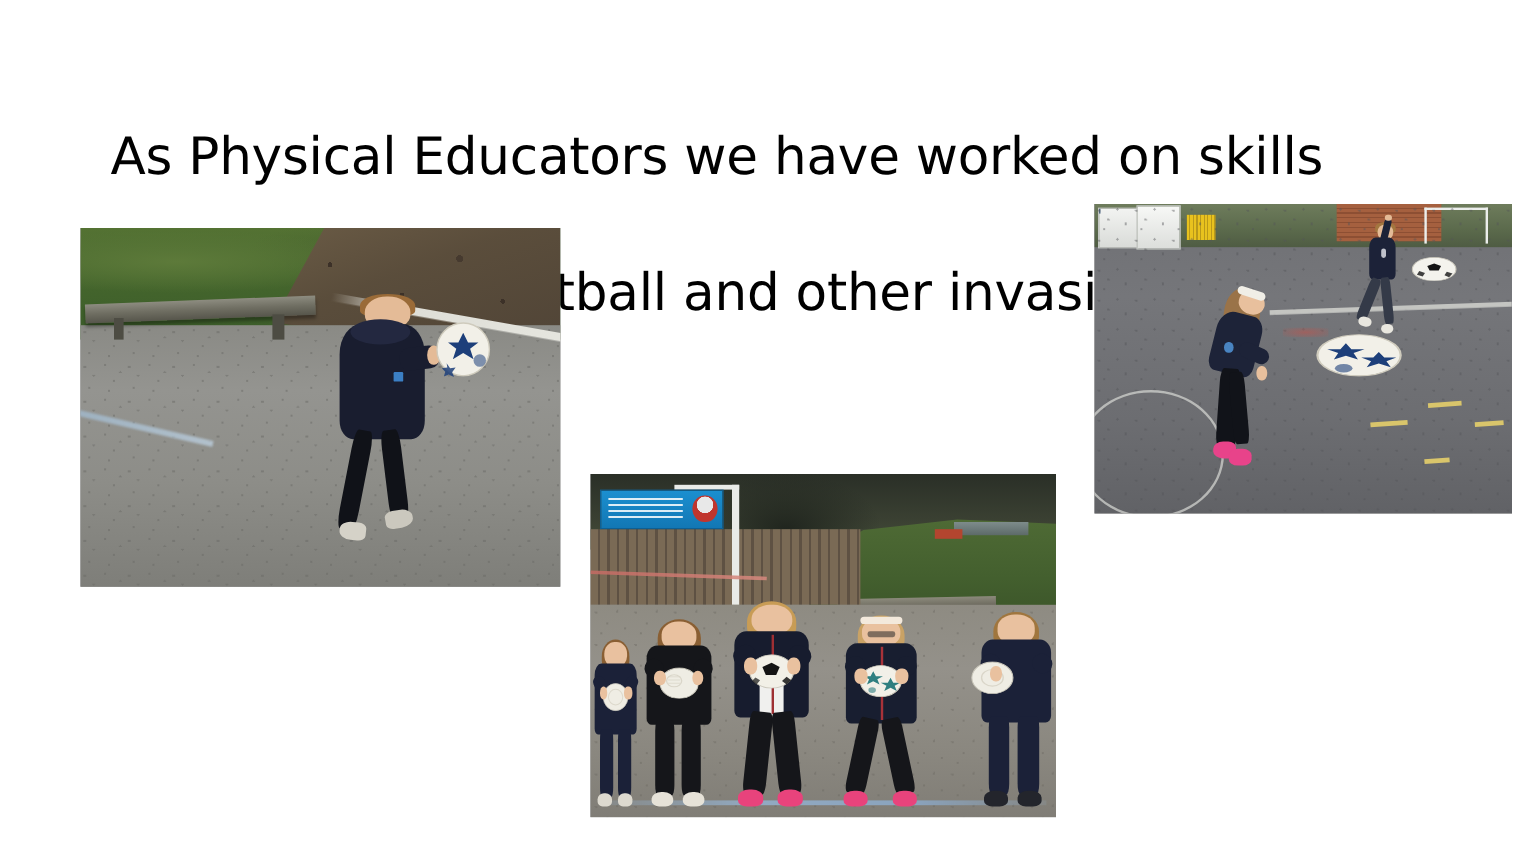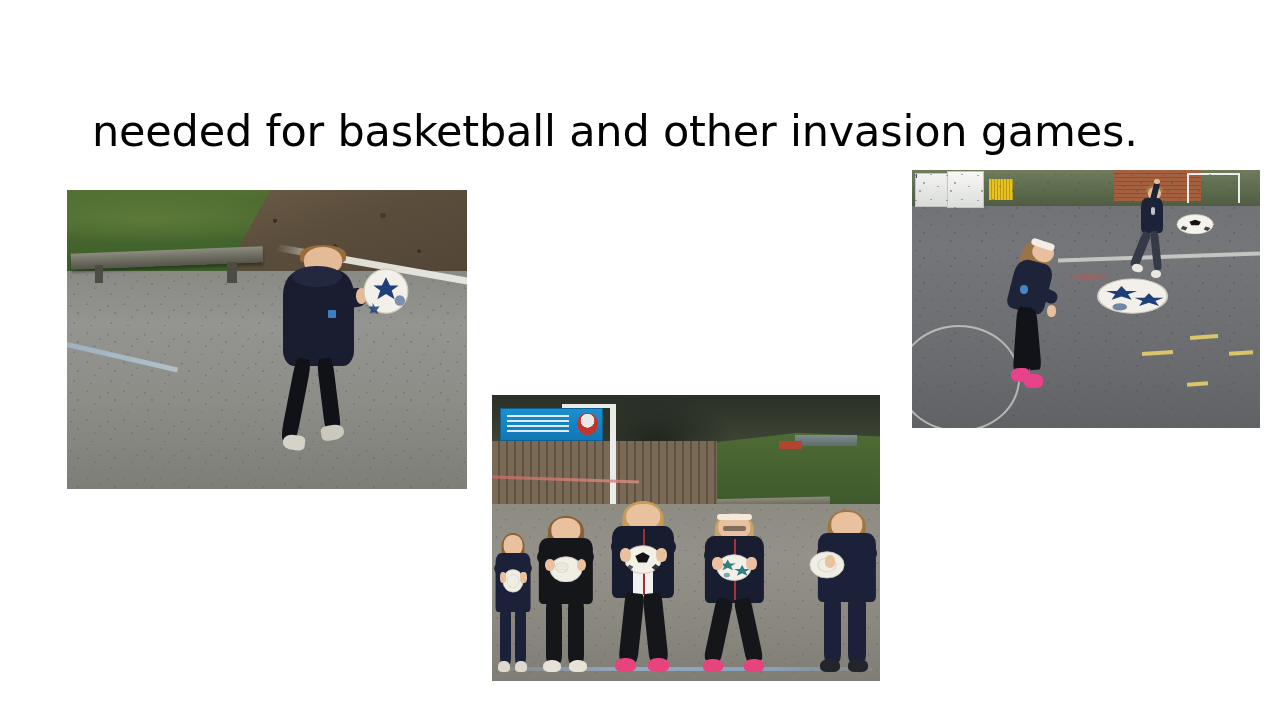--- a/index.html
+++ b/index.html
@@ -249,20 +249,21 @@
 
   
   .ball-svg{width:100%;height:100%;display:block;}
 </style>
 </head>
 <body>
 
 <div id="slide">
 
   <div id="title-block">
+    <span class="title-line">As Physical Educators we have worked on skills</span>
     <span class="title-line">needed for basketball and other invasion games.</span>
   </div>
 
   <div class="photo" id="photo-left">
     <div class="layer" id="p1-grass"></div>
     <div class="layer" id="p1-mud"></div>
     <div class="layer" id="p1-mudspeck"></div>
     <div class="layer" id="p1-tarmac"></div>
     <div class="layer" id="p1-tarmac-tex"></div>
     <div class="layer" id="p1-bench"></div>

